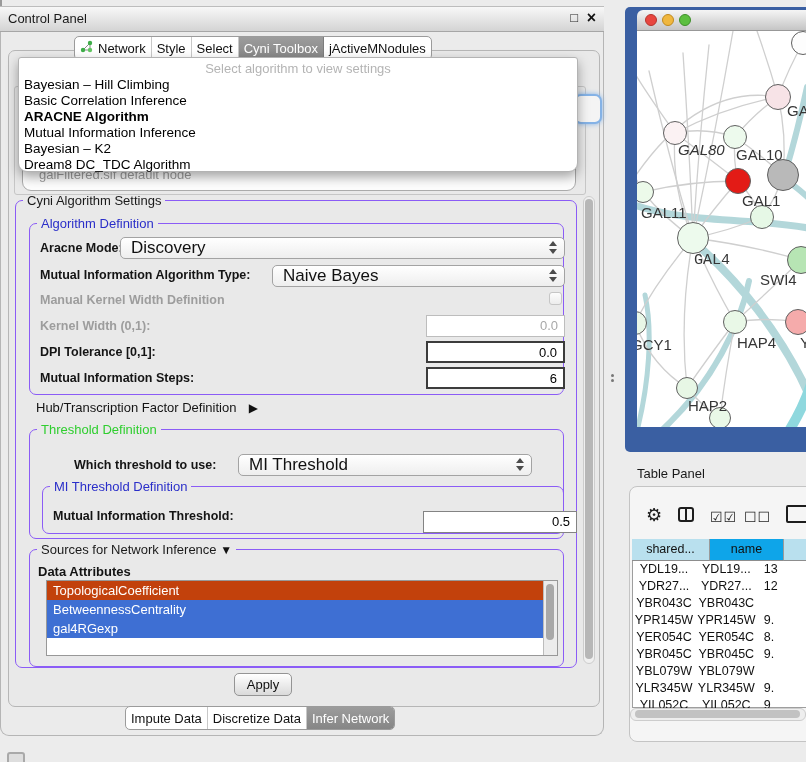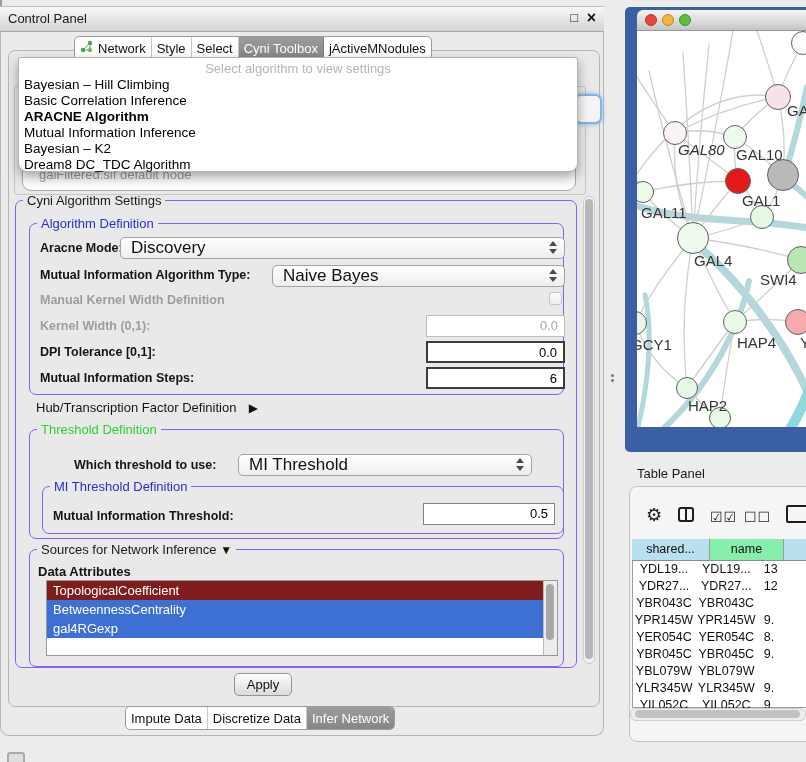--- a/index.html
+++ b/index.html
@@ -92,21 +92,21 @@
   .tp-inner{left:629px;top:486px;width:190px;height:256px;background:#f5f5f5;
             border:1px solid #c4c4c4;border-radius:8px;box-sizing:border-box}
   .ticon{position:absolute;color:#1d1d1d}
   .cols-icon{position:absolute;width:16px;height:15px;border:2px solid #1d1d1d;border-radius:3px;box-sizing:border-box}
   .cols-icon i{position:absolute;left:5px;top:0;width:2px;height:11px;background:#1d1d1d}
   .doc-icon{position:absolute;width:22px;height:18px;border:2px solid #1d1d1d;border-radius:2px;box-sizing:border-box;background:#f5f5f5}
   .tbl-bg{left:632px;top:539px;width:176px;height:169px;background:#fff;
           border:1px solid #9e9e9e;border-right:none;box-sizing:border-box}
   .tbl-head{left:632px;top:539px;height:22px;display:flex;font-size:12.5px}
   .th{line-height:21px;text-align:center;border-right:1px solid #9a9a9a;
-      border-bottom:1px solid #8d8d8d;background:#86efac;box-sizing:border-box}
+      border-bottom:1px solid #8d8d8d;background:#0ea5e9;box-sizing:border-box}
   .th.sel{background:#b9e0ee}
   .tbl-rows{left:632px;top:561px;width:176px;height:147px;overflow:hidden}
   .tr{display:flex;height:17px;font-size:12.5px}
   .td{line-height:17px;text-align:center;white-space:nowrap;overflow:hidden}
   .td.num{text-align:left;padding-left:7px}
   .divider-dots{left:611px;top:374px;width:4px;height:8px}
   .divider-dots i{display:block;width:3px;height:3px;background:#777;border-radius:50%;margin-bottom:2px}
   .corner-icon{left:7px;top:752px;width:18px;height:14px;border:2px solid #a9a9a9;
                background:#dedede;border-radius:3px;box-sizing:border-box}
   .edge-mark{left:0;top:0;width:2px;height:9px;background:#9a9a9a}
@@ -220,34 +220,34 @@
         <span class="combo-val">MI Threshold</span>
         <span class="spinners">
             <i class="arr-up"></i>
             <i class="arr-dn"></i>
           </span>
       </div>
 
       <div class="grp" style="left:12px;top:56px;width:522px;height:48px">
         <span class="grp-title blue">MI Threshold Definition</span>
         <span class="abs lbl" style="left:10px;top:22px">Mutual Information Threshold:</span>
-        <div class="field f-mid" style="left:380px;top:16px;width:132px">0.5</div>
+        <div class="field f-mid" style="left:380px;top:24px;width:154px">0.5</div>
       </div>
     </div>
 
     <div class="grp" style="left:13px;top:348px;width:535px;height:118px">
       <span class="grp-title">
         <span>Sources for Network Inference</span>
         <span class="tri">▼</span>
       </span>
       <span class="abs lbl" style="left:8px;top:14px;font-size:13px">Data Attributes</span>
 
       <div class="listbox" style="left:16px;top:30px;width:512px;height:76px">
         <div id="attr-items" style="width:499px">
-            <div class="list-item" style="background: #7f1d1d;">TopologicalCoefficient</div>
+            <div class="list-item" style="background: #c2410c;">TopologicalCoefficient</div>
             <div class="list-item" style="background: rgb(62, 111, 211);">BetweennessCentrality</div>
             <div class="list-item" style="background: rgb(62, 111, 211);">gal4RGexp</div>
           </div>
         <div class="list-sb">
             <div class="thumb"></div>
           </div>
       </div>
 
     </div>
   </div>
@@ -335,21 +335,21 @@
       <div class="node" style="left: 148px; top: 278px; width: 26px; height: 26px; background: rgb(245, 171, 171);"></div>
       <div class="node" style="left: -14px; top: 280px; width: 24px; height: 24px; background: rgb(233, 247, 231);"></div>
       <div class="node" style="left: 39px; top: 346px; width: 22px; height: 22px; background: rgb(231, 247, 229);"></div>
       <div class="node" style="left: 72px; top: 376px; width: 22px; height: 22px; background: rgb(233, 248, 231);"></div>
       <span class="node-label" style="left: 150px; top: 71px;">GAL</span>
       <span class="node-label" style="left: 41px; top: 110px; font-style: italic;">GAL80</span>
       <span class="node-label" style="left: 99px; top: 115px;">GAL10</span>
       <span class="node-label" style="left: 105px; top: 161px;">GAL1</span>
       <span class="node-label" style="left: 4px; top: 173px;">GAL11</span>
       <span class="node-label" style="left: 123px; top: 201px; margin-top: 39px;">SWI4</span>
-      <span class="node-label" style="left: 57px; top: 221px;">GAL4</span>
+      <span class="node-label" style="left: 57px; top: 221px; font-family: Liberation Mono, monospace;">GAL4</span>
       <span class="node-label" style="left: 100px; top: 303px;">HAP4</span>
       <span class="node-label" style="left: 163px; top: 303px;">Y</span>
       <span class="node-label" style="left: -6px; top: 305px;">GCY1</span>
       <span class="node-label" style="left: 51px; top: 366px;">HAP2</span>
     </div>
 
   <div class="abs divider-dots">
       <i></i>
       <i></i>
     </div>

